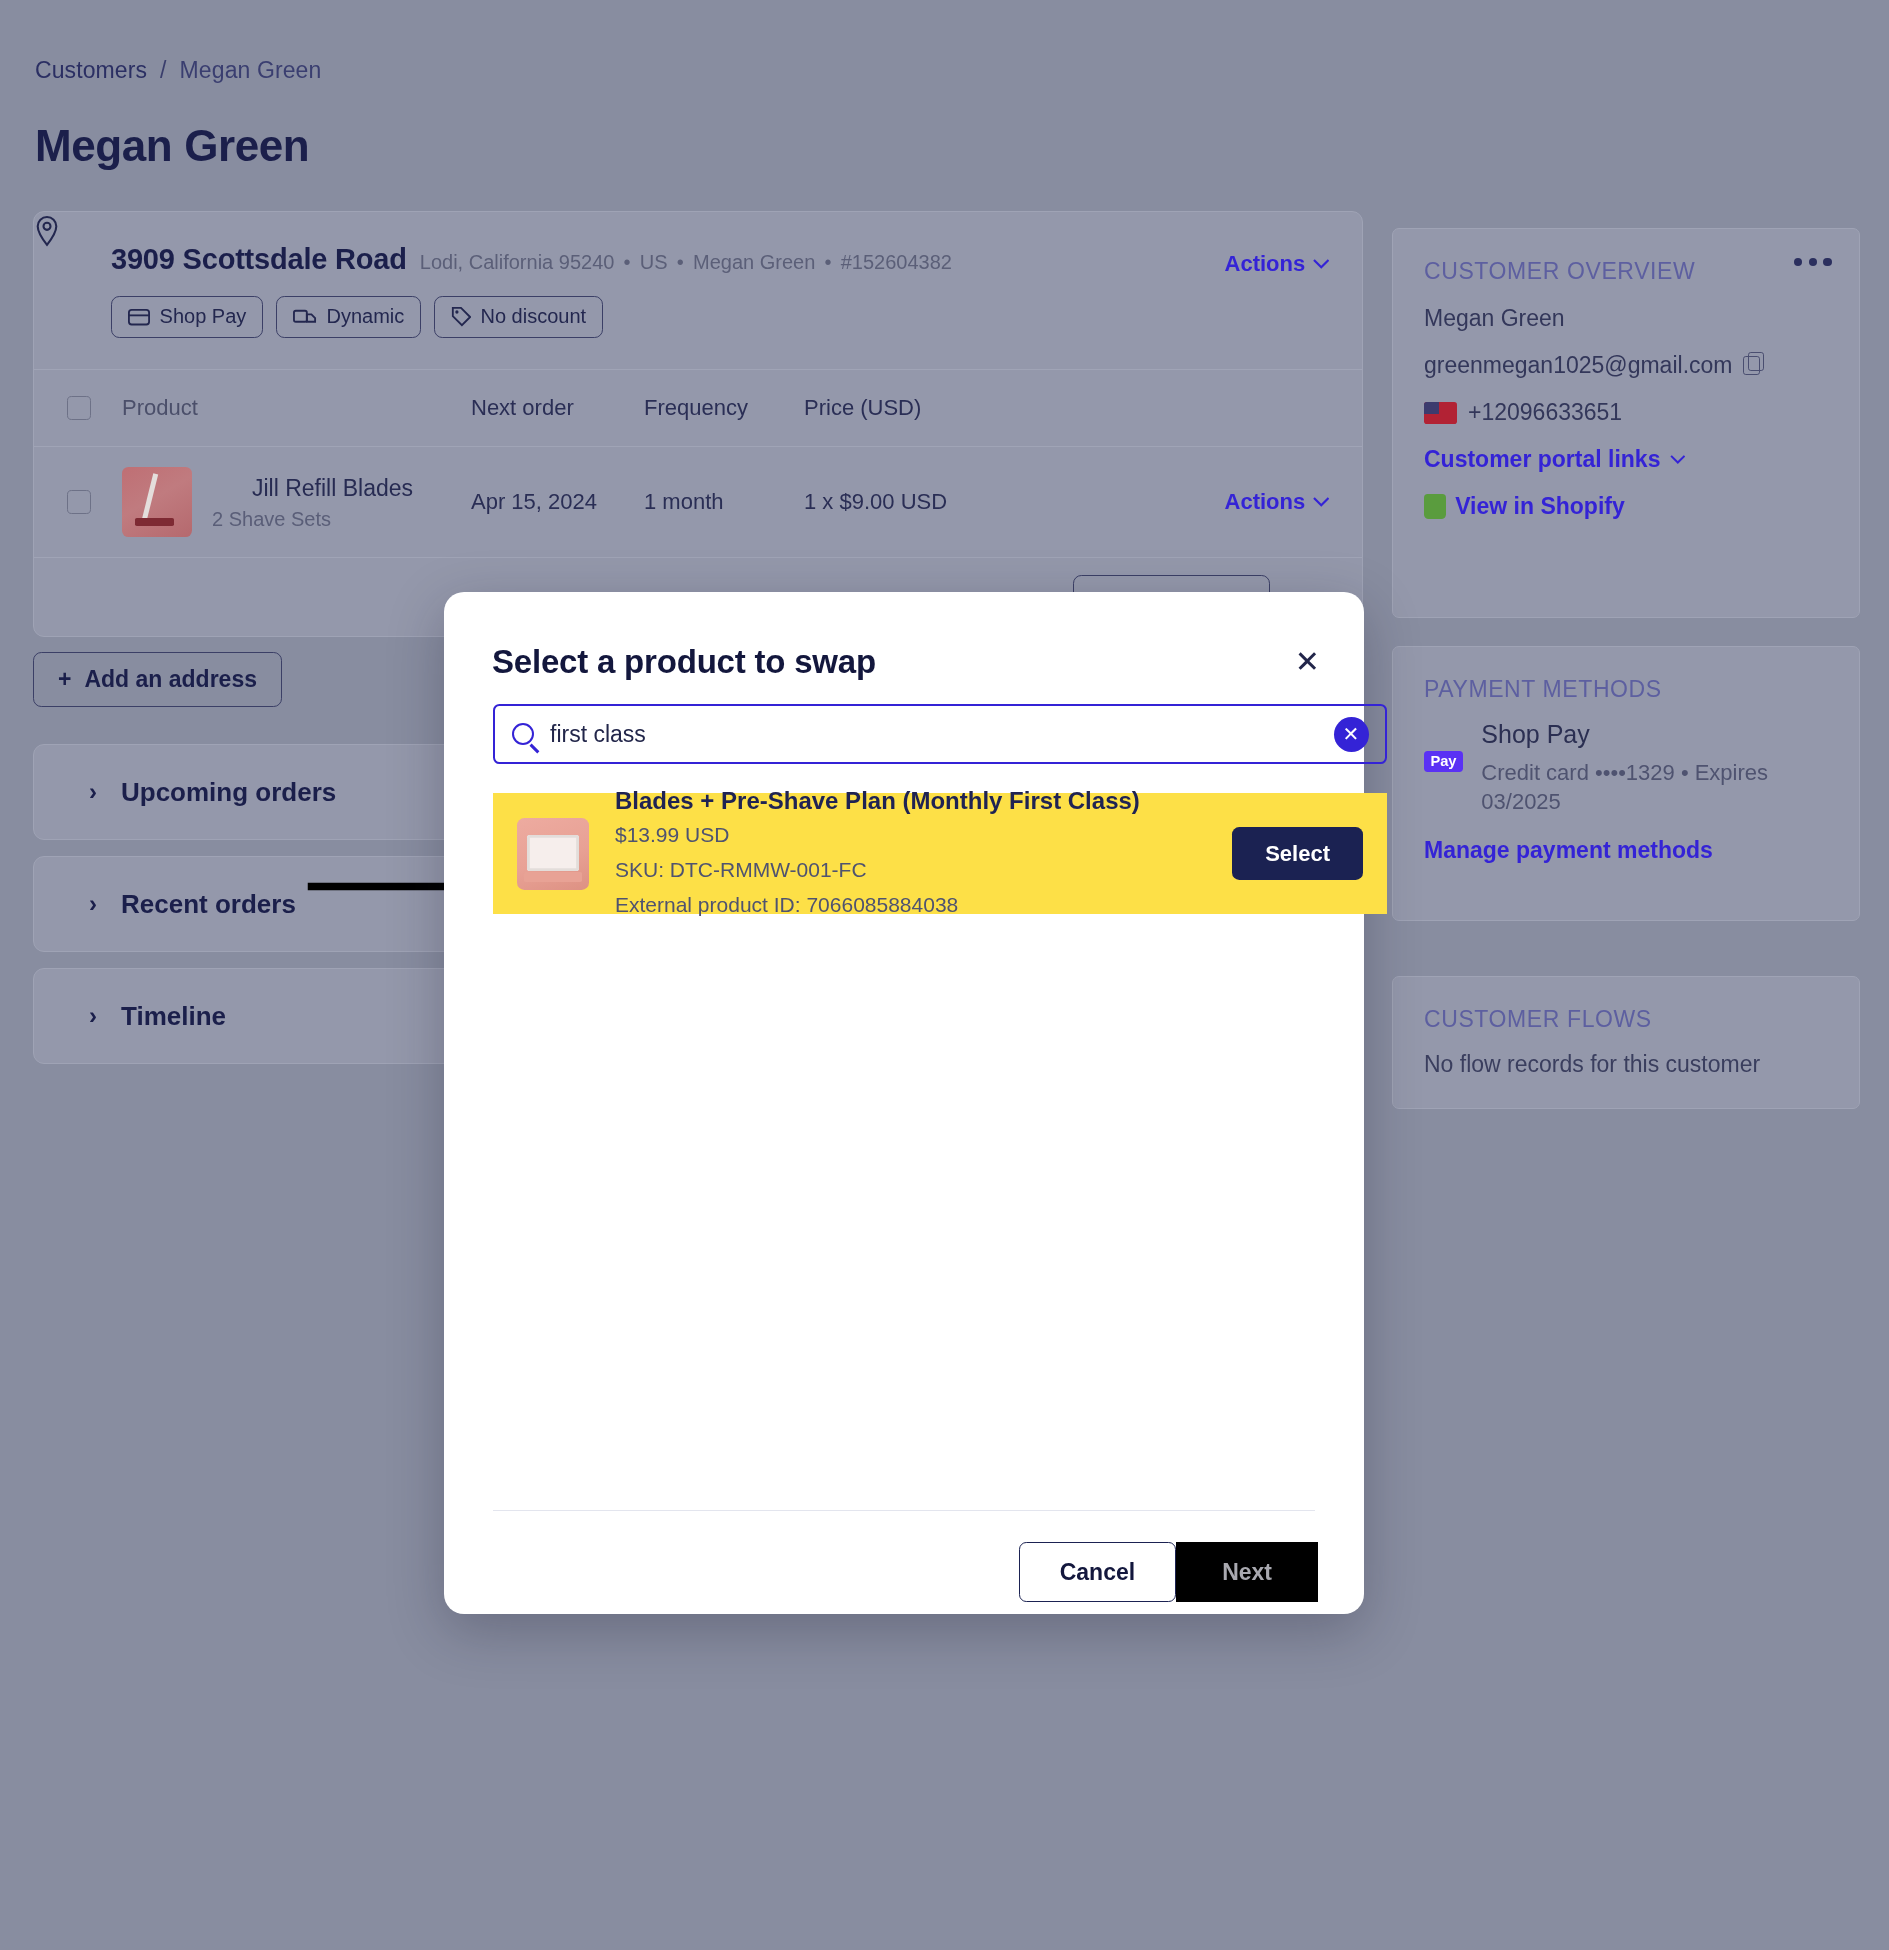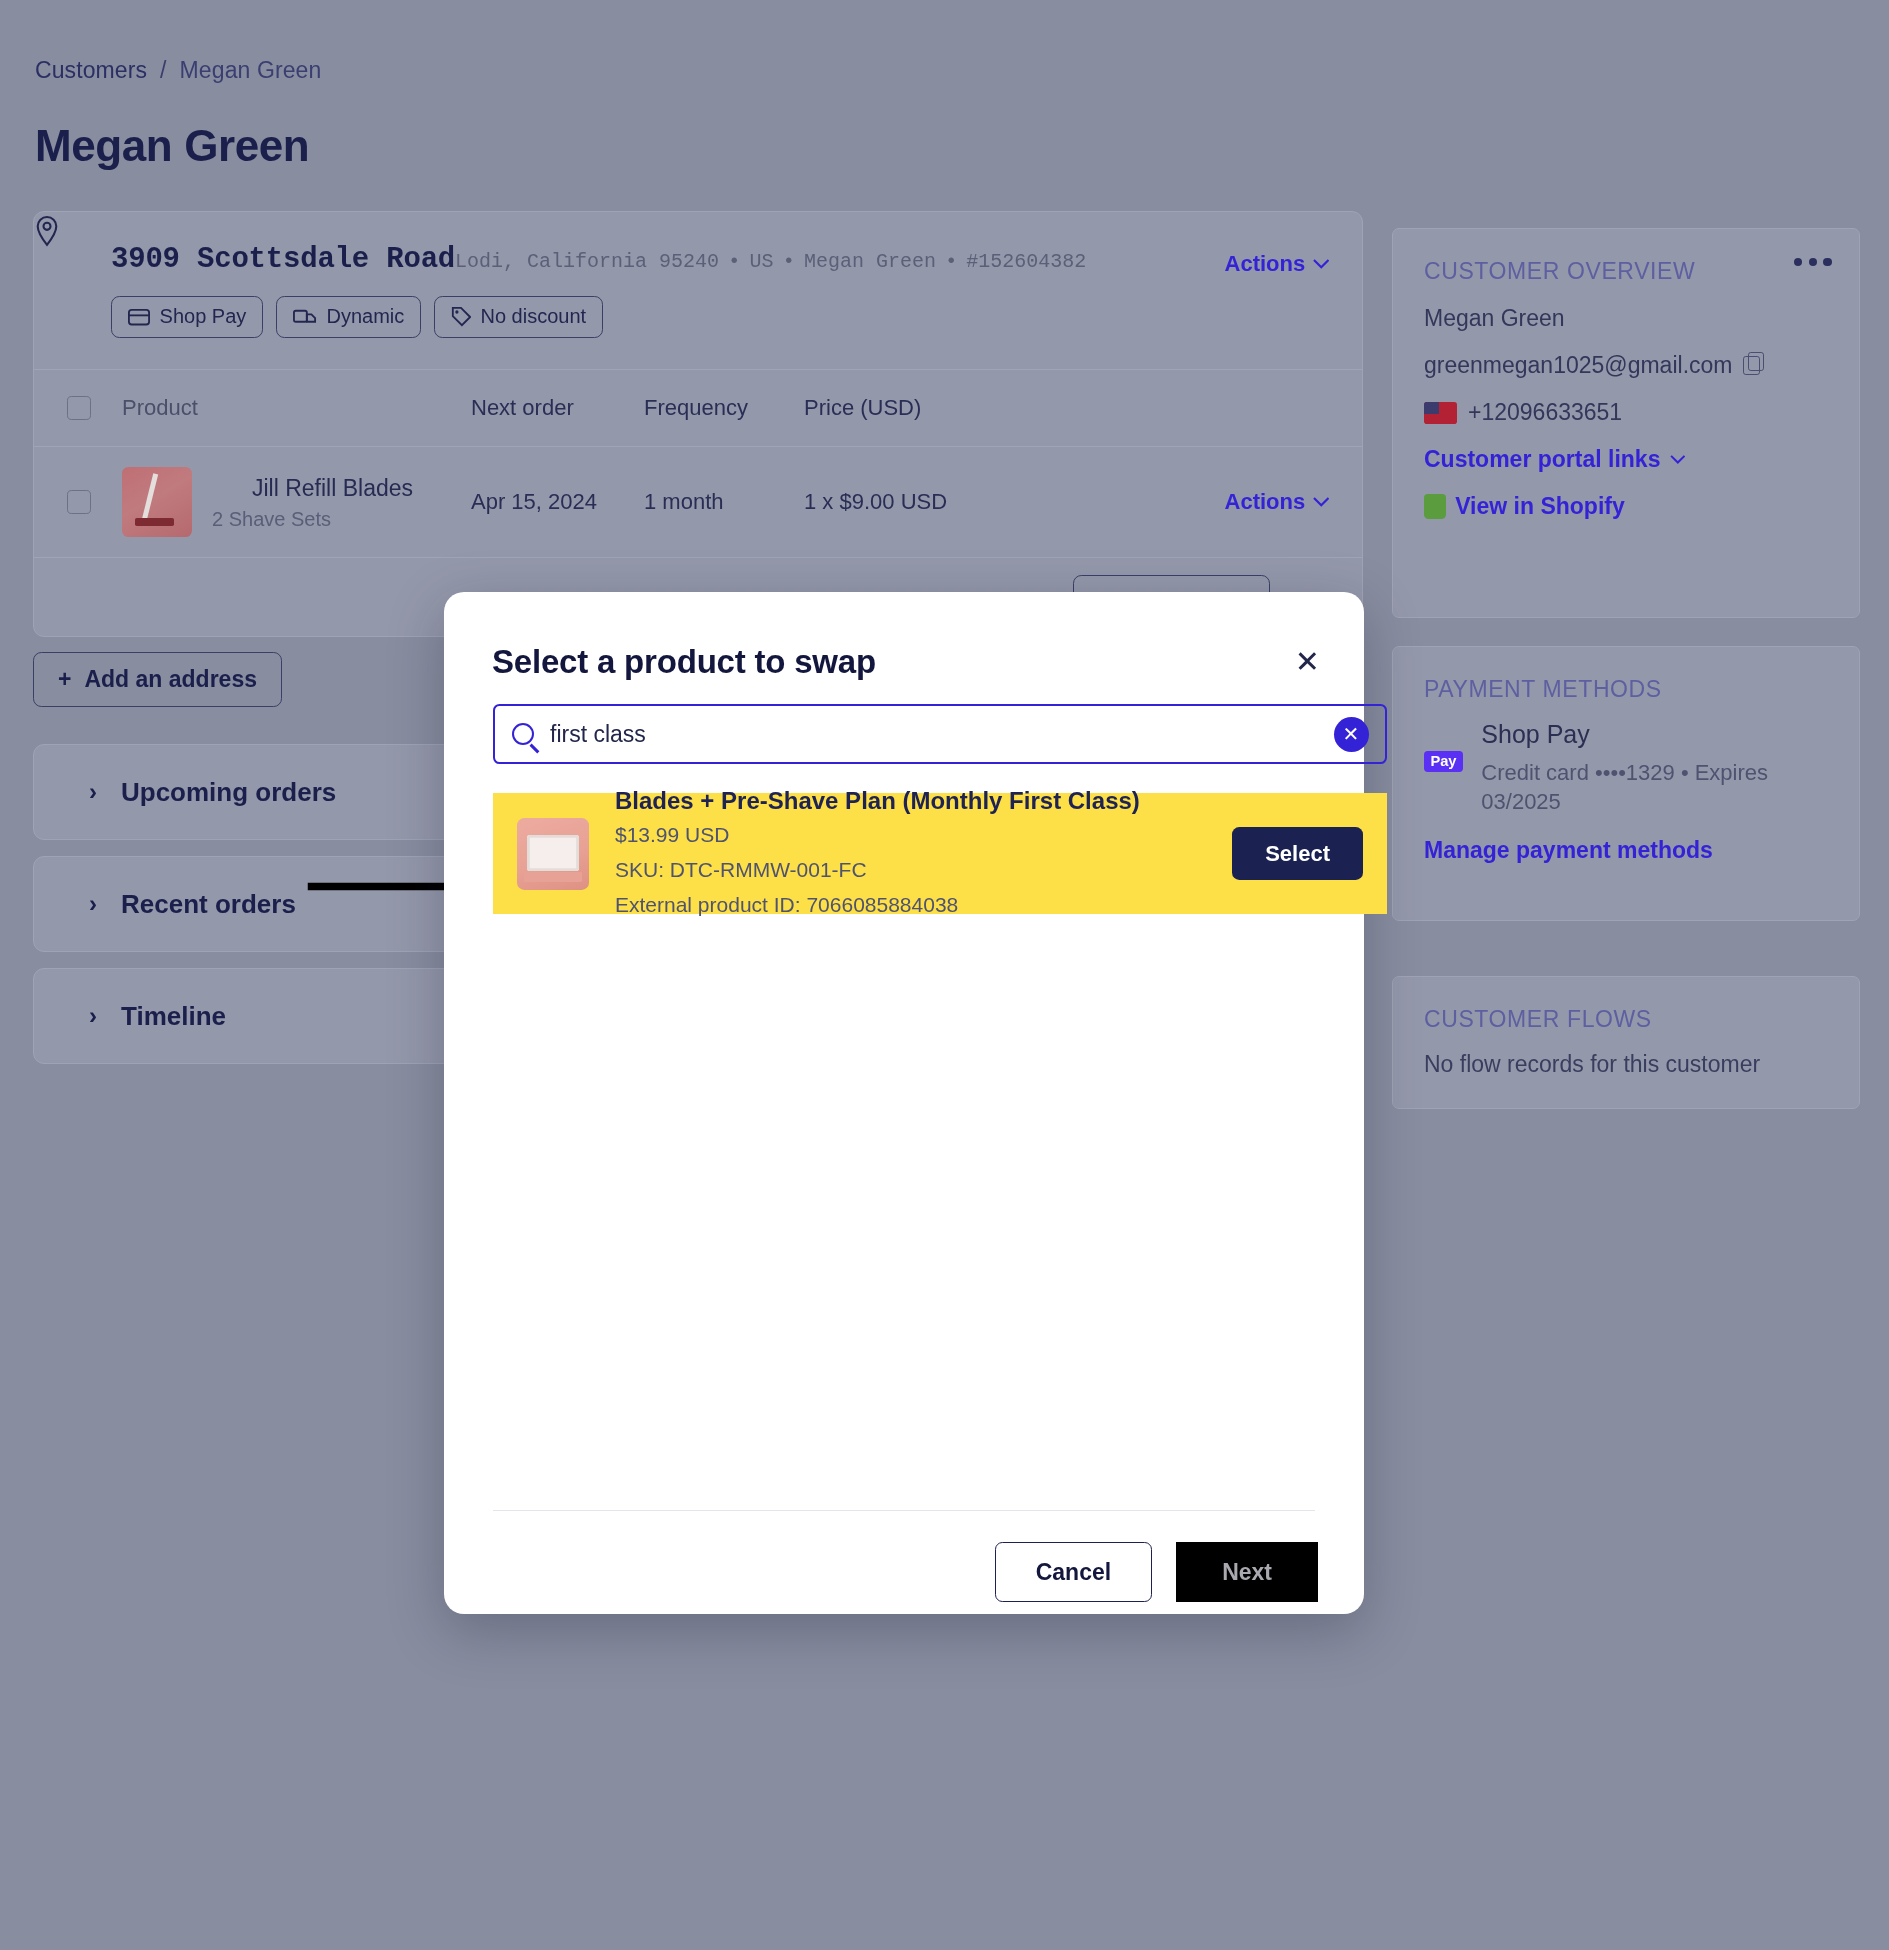--- a/index.html
+++ b/index.html
@@ -32,21 +32,21 @@
 
   
   .addr-card {
     position: absolute; left: 33px; top: 211px;
     width: 1330px;
     background: #9498ab;
     border: 0.9px solid #9fa3b5;
     border-radius: 11px;
   }
   .addr-head { padding: 31px 33px 0 33px; position: relative; }
-  .addr-line { display: flex; align-items: baseline; padding-left: 44px; font-family: Liberation Mono, monospace;}
+  .addr-line { display: flex; align-items: baseline; gap: 13px; padding-left: 44px;}
   .addr-street { font-size: 29px; font-weight: bold; color: #1b1f4b; letter-spacing: -0.2px;}
   .addr-meta { font-size: 20px; color: #5b5f78; }
   .addr-meta .dot { margin: 0 9.2px; }
 
   .badges { display: flex; gap: 13px; padding: 20px 0 0 44px; }
   .badge {
     display: flex; align-items: center; gap: 10px;
     border: 0.9px solid #3b3f66; border-radius: 8.3px;
     padding: 8.3px 15.6px; font-size: 20px; color: #23274f;
   }
@@ -219,21 +219,21 @@
     border: none; border-radius: 7.3px; padding: 13.8px 33px; flex: none;
     font-family: "Liberation Sans", sans-serif;
   }
 
   .modal-divider {
     position: absolute; left: 49px; right: 49px; top: 918px;
     height: 0.9px; background: #e3e5ee;
   }
   .modal-footer {
     position: absolute; right: 46px; top: 950px;
-    display: flex; gap: 24px;
+    display: flex; 
   }
   .btn-cancel {
     background: #fff; color: #13173d; font-size: 23px; font-weight: bold;
     border: 0.9px solid #1b2252; border-radius: 7.3px; padding: 15.6px 40px;
     font-family: "Liberation Sans", sans-serif;
   }
   .btn-next {
     background: #000000; color: #a9a9b0; font-size: 23px; font-weight: bold;
     border: none; border-radius: 0; padding: 14px 46px;
     font-family: "Liberation Sans", sans-serif;

